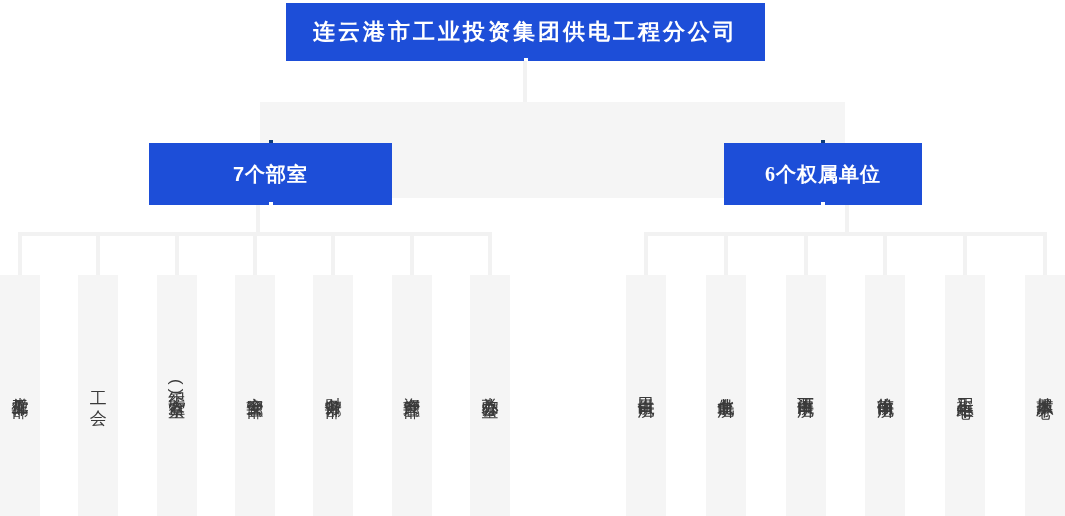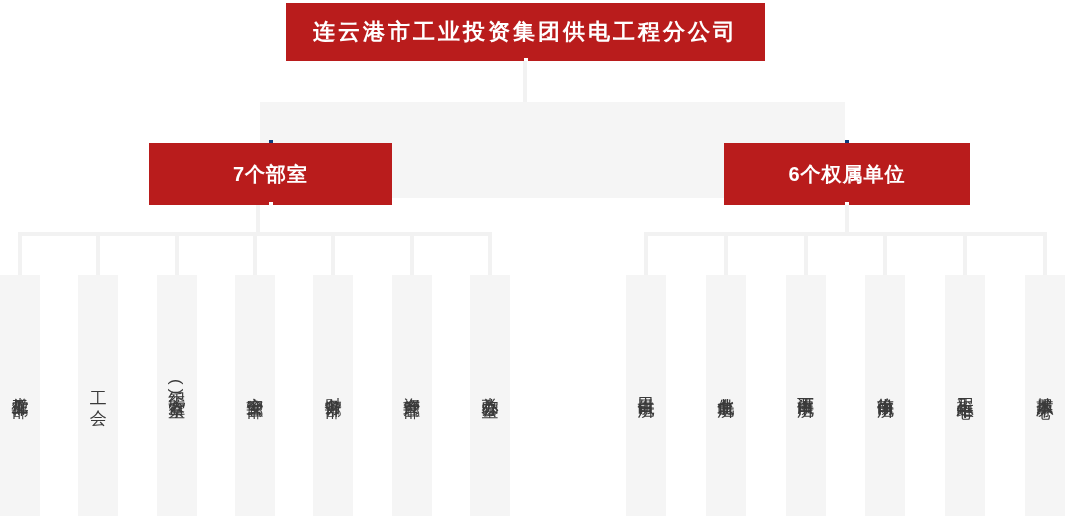--- a/index.html
+++ b/index.html
@@ -3,27 +3,27 @@
 <meta charset="utf-8">
 <style>
   html,body{margin:0;padding:0;background:#ffffff;}
   .stage{
     position:relative;width:1065px;height:516px;overflow:hidden;
     background:#ffffff;
     font-family:"Liberation Sans","DejaVu Sans",sans-serif;
   }
   
   .blue-node{
-    position:absolute;background:#b91c1c;color:#ffffff;
+    position:absolute;background:#1d4ed8;color:#ffffff;
     display:flex;align-items:center;justify-content:center;
     font-weight:700;box-sizing:border-box;
   }
   .root-node{left:286px;top:3px;width:479px;height:58px;font-size:22px;letter-spacing:3px;}
   .dept-node{left:137px;top:143px;width:243px;height:62px;font-size:20px;letter-spacing:1px;margin-left:12px;}
-  .unit-node{left:724px;top:143px;width:246px;height:62px;font-size:20px;letter-spacing:1px;}
+  .unit-node{left:724px;top:143px;width:198px;height:62px;font-size:20px;letter-spacing:1px;font-family:Liberation Serif, serif;}
   
   .notch{position:absolute;bottom:0;left:50%;margin-left:-2px;width:4px;height:3px;background:#ffffff;}
   
   .nub{position:absolute;top:-3px;left:50%;margin-left:-2px;width:4px;height:3px;background:#0d3c7c;}
   
   .band{position:absolute;left:256px;top:102px;width:591px;height:96px;background:#f5f5f5;}
   .line{position:absolute;background:#f2f2f2;}
   .root-drop{left:523px;top:61px;width:4px;height:41px;}
   .band-drop{position:absolute;top:102px;width:4px;height:41px;background:#ffffff;}
   .band-drop.left{left:256px;}

